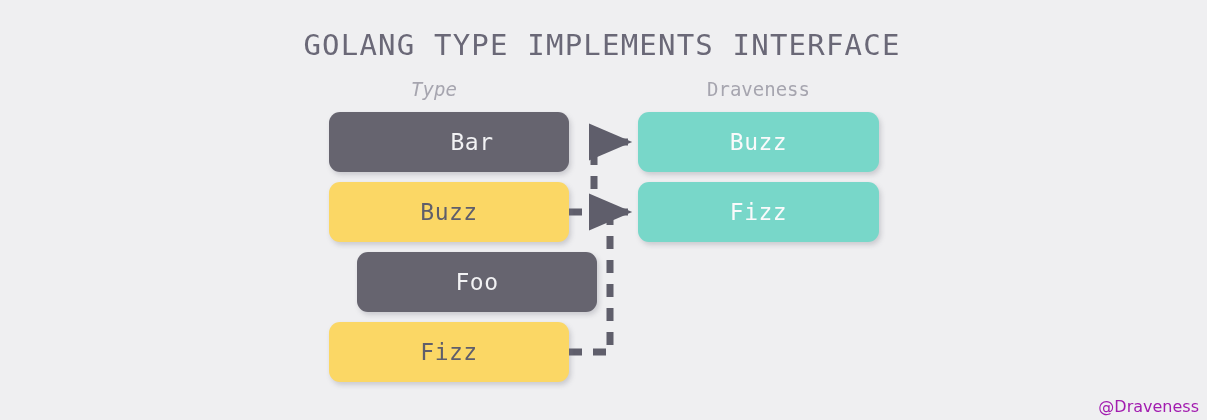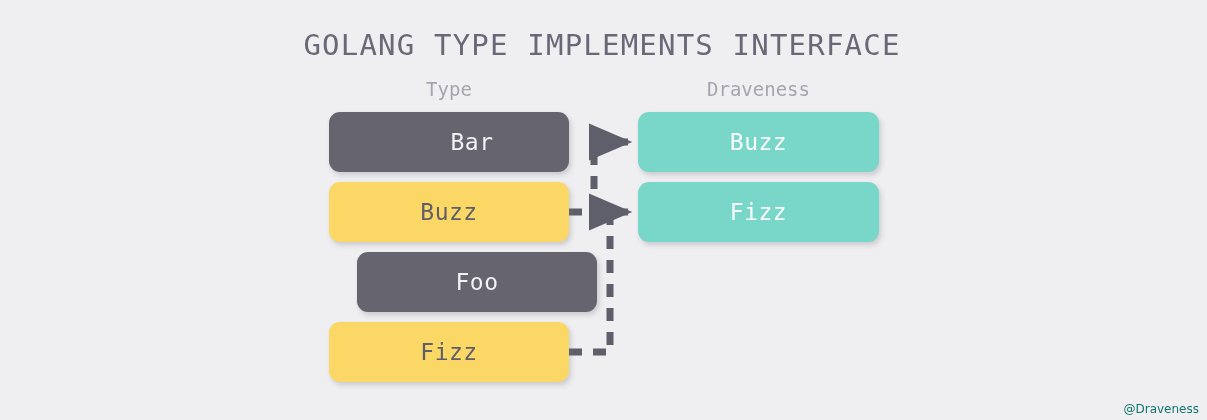--- a/index.html
+++ b/index.html
@@ -37,22 +37,23 @@
   .col-header {
     position: absolute;
     top: 78px;
     font-family: "DejaVu Sans Mono", monospace;
     font-size: 19px;
     color: #A6A5AF;
     text-align: center;
     white-space: pre;
   }
   #header-type {
-    left: 329px;
+    left: 314px;
     width: 240px;
+    font-style: italic;
   }
   #header-interface {
     left: 638px;
     width: 241px;
   }
 
   
   .node {
     position: absolute;
     border-radius: 11px;
@@ -76,22 +77,22 @@
     height: 420px;
     pointer-events: none;
   }
 
   
   #watermark {
     position: absolute;
     right: 8px;
     bottom: 4px;
     font-family: "DejaVu Sans", sans-serif;
-    font-size: 12px;
-    color: #0f766e;
+    font-size: 16px;
+    color: #a21caf;
     white-space: pre;
   }
 </style>
 </head>
 <body>
 
 <div id="canvas">
 
   <div id="title">GOLANG TYPE IMPLEMENTS INTERFACE</div>
 

